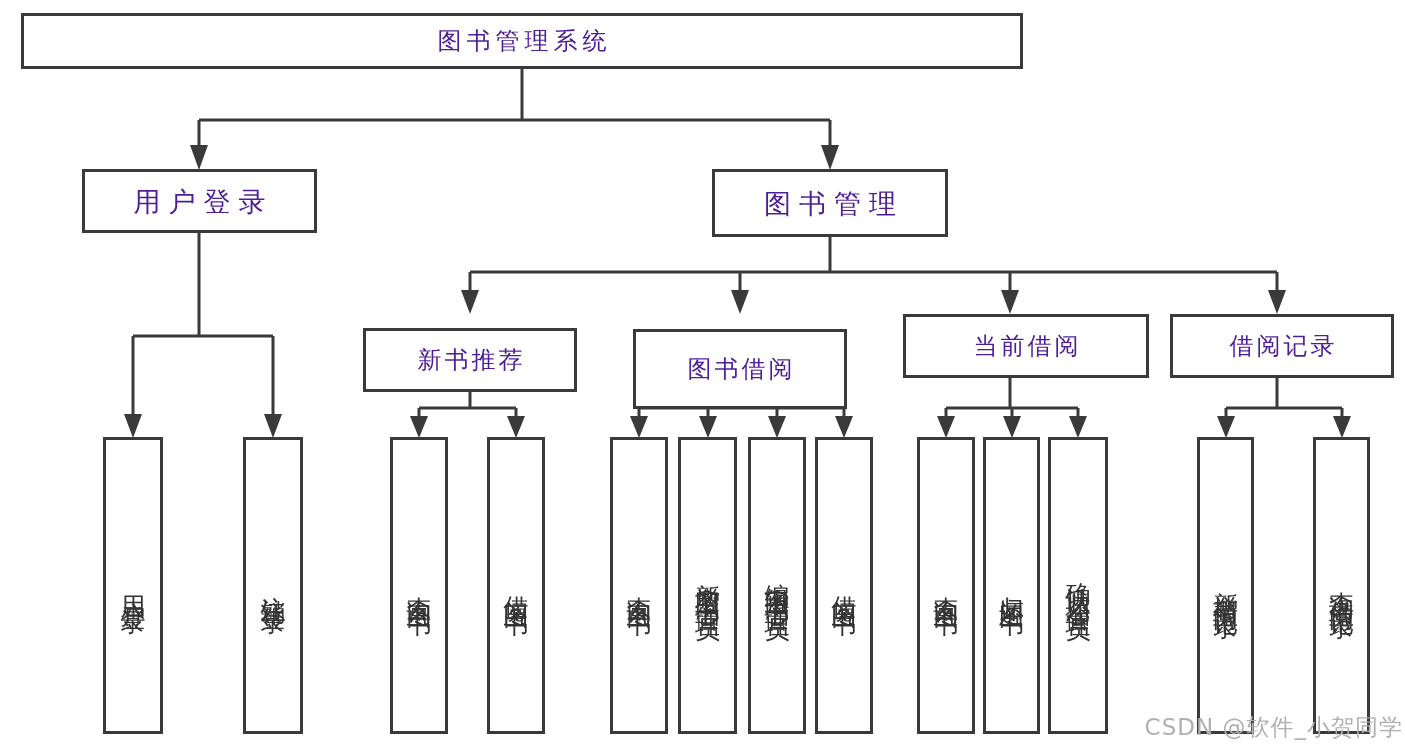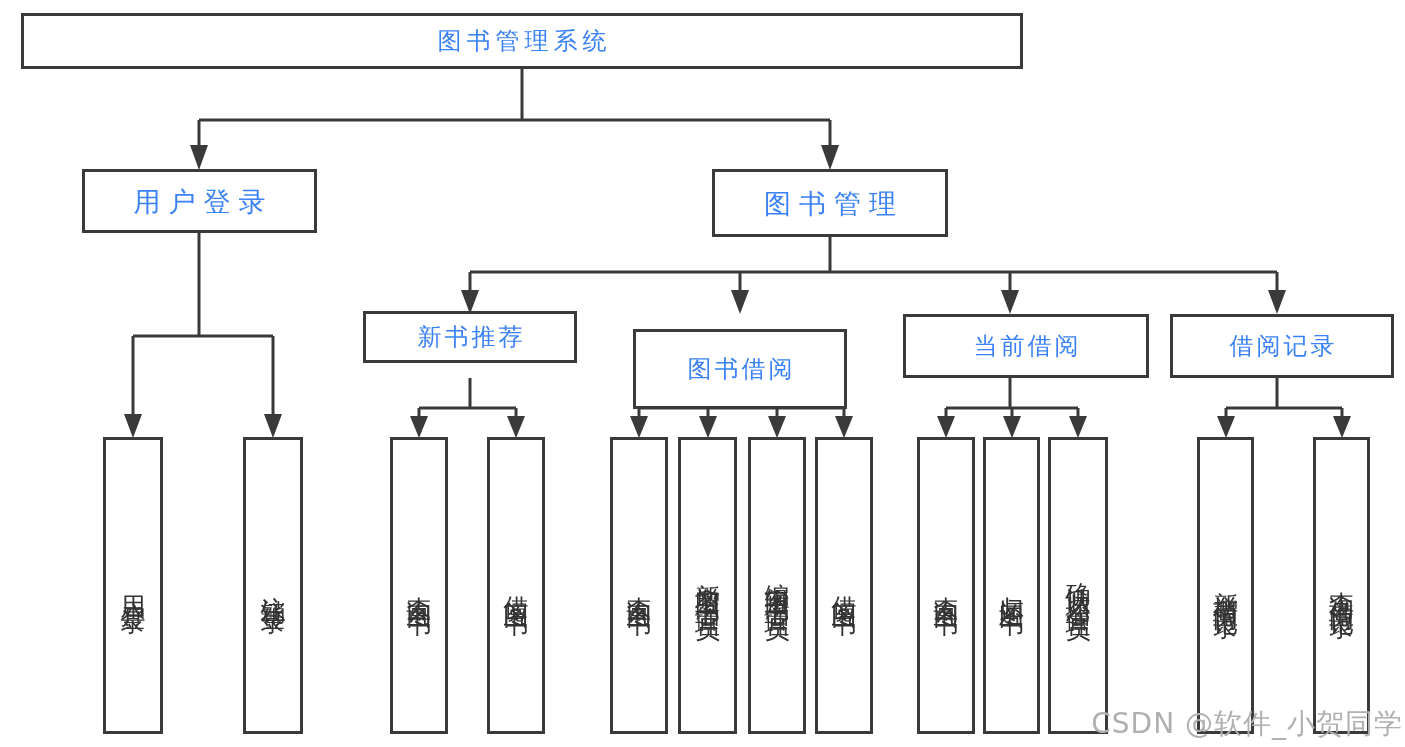--- a/index.html
+++ b/index.html
@@ -19,21 +19,21 @@
   .node {
     position: absolute;
     border: 3px solid #3a3a3a;
     background: #ffffff;
     display: flex;
     align-items: center;
     justify-content: center;
     z-index: 2;
   }
   .node .label {
-    color: #3b82f6;
+    color: #4c1d95;
     line-height: 1;
     white-space: nowrap;
   }
   .root .label   { font-size: 24px; letter-spacing: 5px; text-indent: 5px; }
   .lvl2 .label   { font-size: 27px; letter-spacing: 8px; text-indent: 8px; }
   .lvl3 .label   { font-size: 24px; letter-spacing: 3px; text-indent: 3px; }
 
   .vnode {
     position: absolute;
     top: 437px;
@@ -51,21 +51,21 @@
     font-size: 25px;
     letter-spacing: 5px;
     color: #333333;
     line-height: 1;
   }
 
   .watermark {
     position: absolute;
     right: 2px;
     bottom: 4px;
-    font-size: 28px;
+    font-size: 23px;
     color: #b0b0b0;
     letter-spacing: 1px;
     z-index: 5;
     white-space: nowrap;
   }
 </style>
 </head>
 <body>
 
 <div class="canvas">
@@ -118,21 +118,21 @@
     <span class="label">图书管理系统</span>
   </div>
 
   <div class="node lvl2" style="left:82px;top:169px;width:235px;height:64px">
     <span class="label">用户登录</span>
   </div>
   <div class="node lvl2" style="left:712px;top:169px;width:236px;height:68px">
     <span class="label">图书管理</span>
   </div>
 
-  <div class="node lvl3" style="left:363px;top:311px;width:214px;height:52px">
+  <div class="node lvl3" style="left:363px;top:328px;width:214px;height:64px">
     <span class="label">新书推荐</span>
   </div>
   <div class="node lvl3" style="left:633px;top:329px;width:214px;height:80px">
     <span class="label">图书借阅</span>
   </div>
   <div class="node lvl3" style="left:903px;top:314px;width:246px;height:64px">
     <span class="label">当前借阅</span>
   </div>
   <div class="node lvl3" style="left:1170px;top:314px;width:224px;height:64px">
     <span class="label">借阅记录</span>

